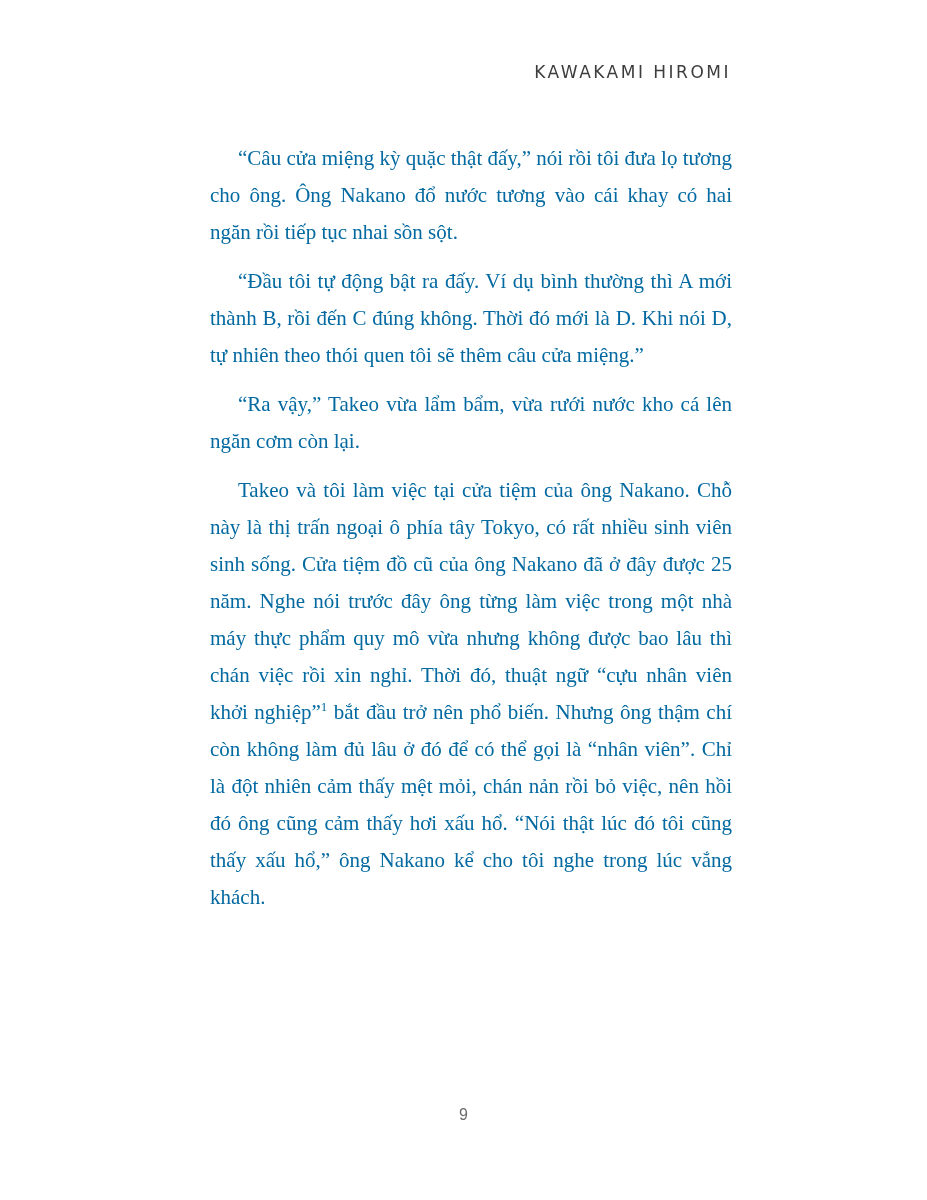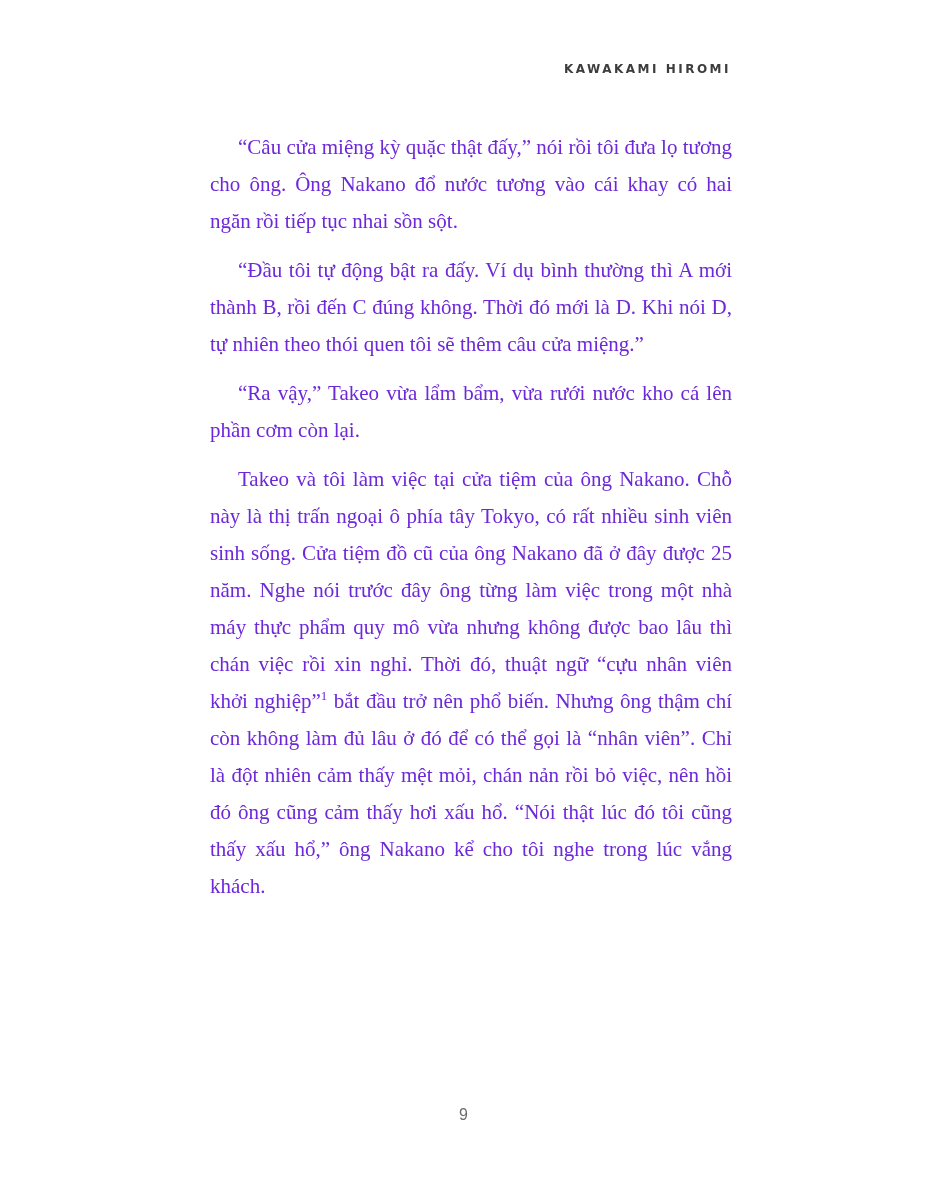--- a/index.html
+++ b/index.html
@@ -14,39 +14,39 @@
     background: #ffffff;
     overflow: hidden;
     font-family: "Liberation Serif", serif;
     color: #1c1c1c;
   }
   .running-header {
     position: absolute;
     top: 62px;
     right: 196px;
     font-family: "DejaVu Sans", sans-serif;
-    font-weight: bold;
-    font-size: 12px;
+    font-weight: normal;
+    font-size: 17px;
     letter-spacing: 2.5px;
     color: #3d3d3d;
     text-transform: uppercase;
   }
   .content {
     position: absolute;
     top: 129px;
     left: 210px;
     width: 522px;
   }
   .content p {
-    margin: 0 0 12px 0;
+    margin: 11px 0 12px 0;
     font-size: 21px;
     line-height: 37px;
     text-align: justify;
     text-indent: 28px;
-    color: #6d28d9;
+    color: #0369a1;
   }
   .footref {
     font-size: 13px;
     vertical-align: super;
     line-height: 0;
   }
   .footnote-block {
     position: absolute;
     top: 999px;
     left: 210px;
@@ -81,20 +81,20 @@
 </head>
 <body>
 
 <div class="page">
 
   <div class="running-header">KAWAKAMI HIROMI</div>
 
   <div class="content">
     <p>“Câu cửa miệng kỳ quặc thật đấy,” nói rồi tôi đưa lọ tương cho ông. Ông Nakano đổ nước tương vào cái khay có hai ngăn rồi tiếp tục nhai sồn sột.</p>
     <p>“Đầu tôi tự động bật ra đấy. Ví dụ bình thường thì A mới thành B, rồi đến C đúng không. Thời đó mới là D. Khi nói D, tự nhiên theo thói quen tôi sẽ thêm câu cửa miệng.”</p>
-    <p>“Ra vậy,” Takeo vừa lẩm bẩm, vừa rưới nước kho cá lên phần cơm còn lại.</p>
+    <p>“Ra vậy,” Takeo vừa lẩm bẩm, vừa rưới nước kho cá lên ngăn cơm còn lại.</p>
     <p><span>Takeo và tôi làm việc tại cửa tiệm của ông Nakano. Chỗ này là thị trấn ngoại ô phía tây Tokyo, có rất nhiều sinh viên sinh sống. Cửa tiệm đồ cũ của ông Nakano đã ở đây được 25 năm. Nghe nói trước đây ông từng làm việc trong một nhà máy thực phẩm quy mô vừa nhưng không được bao lâu thì chán việc rồi xin nghỉ. Thời đó, thuật ngữ “cựu nhân viên khởi nghiệp”</span><span class="footref">1</span><span> bắt đầu trở nên phổ biến. Nhưng ông thậm chí còn không làm đủ lâu ở đó để có thể gọi là “nhân viên”. Chỉ là đột nhiên cảm thấy mệt mỏi, chán nản rồi bỏ việc, nên hồi đó ông cũng cảm thấy hơi xấu hổ. “Nói thật lúc đó tôi cũng thấy xấu hổ,” ông Nakano kể cho tôi nghe trong lúc vắng khách.</span></p>
   </div>
 
 
   <div class="page-number">9</div>
 
 </div>
 
 </body></html>

